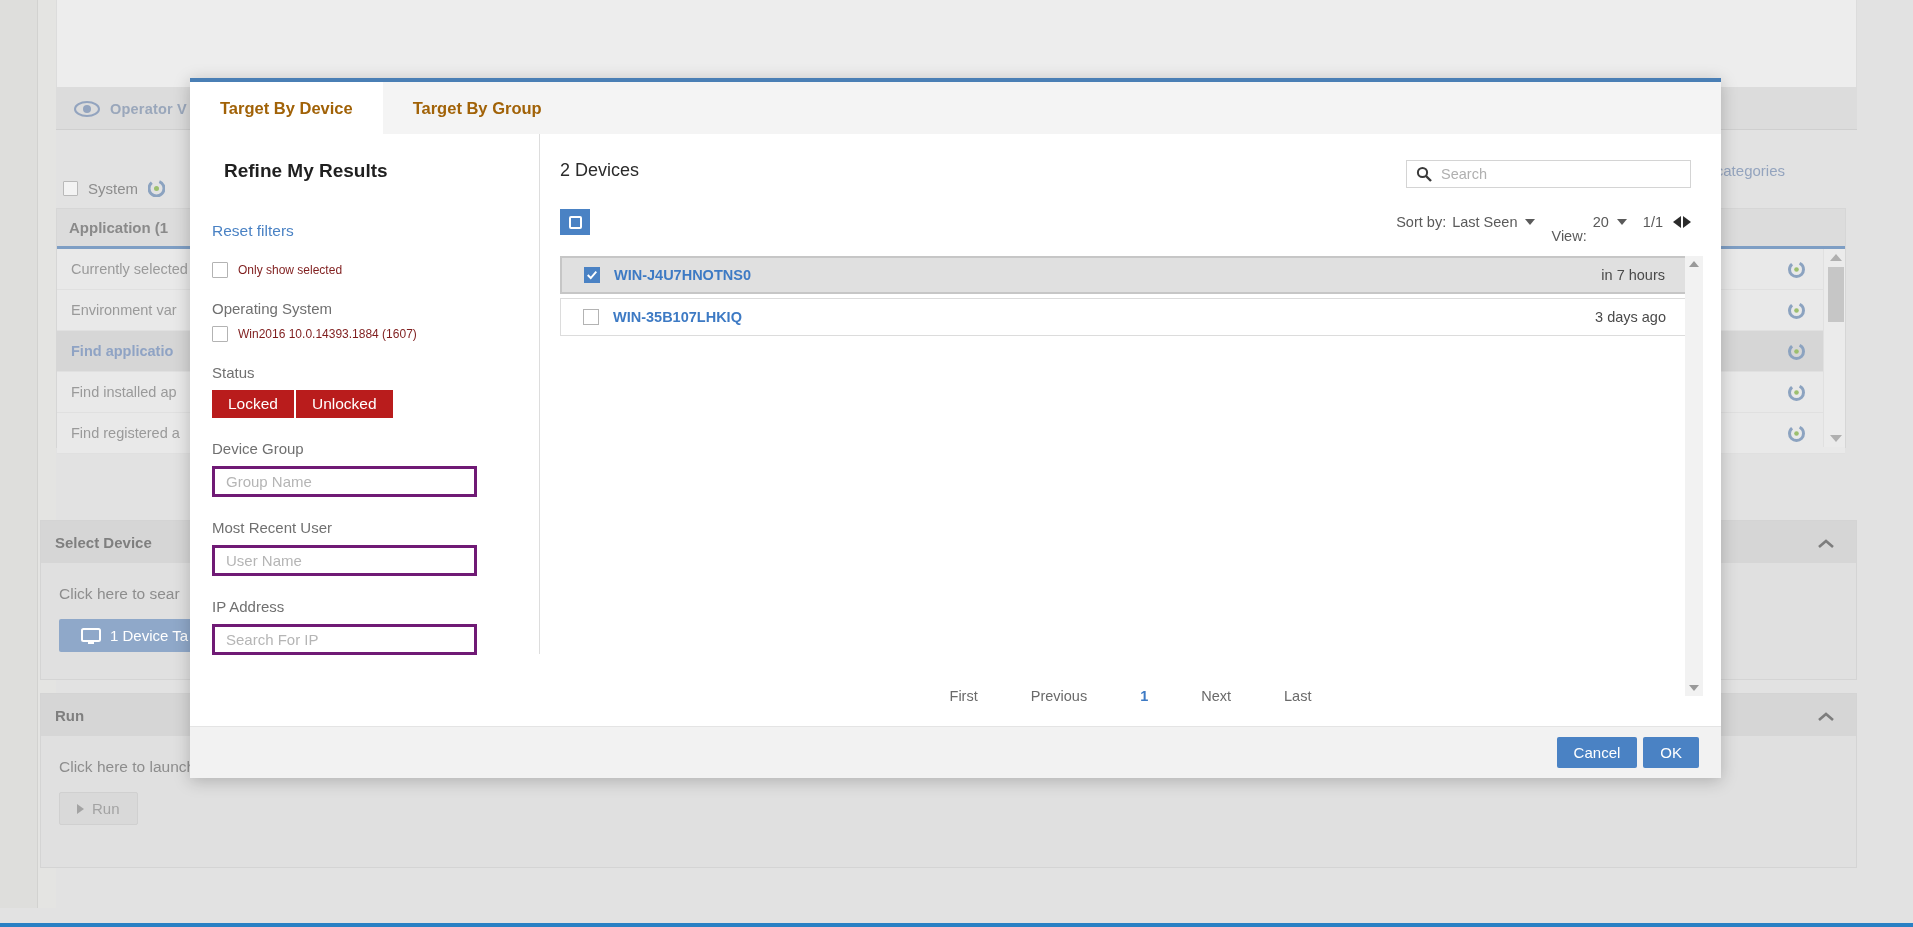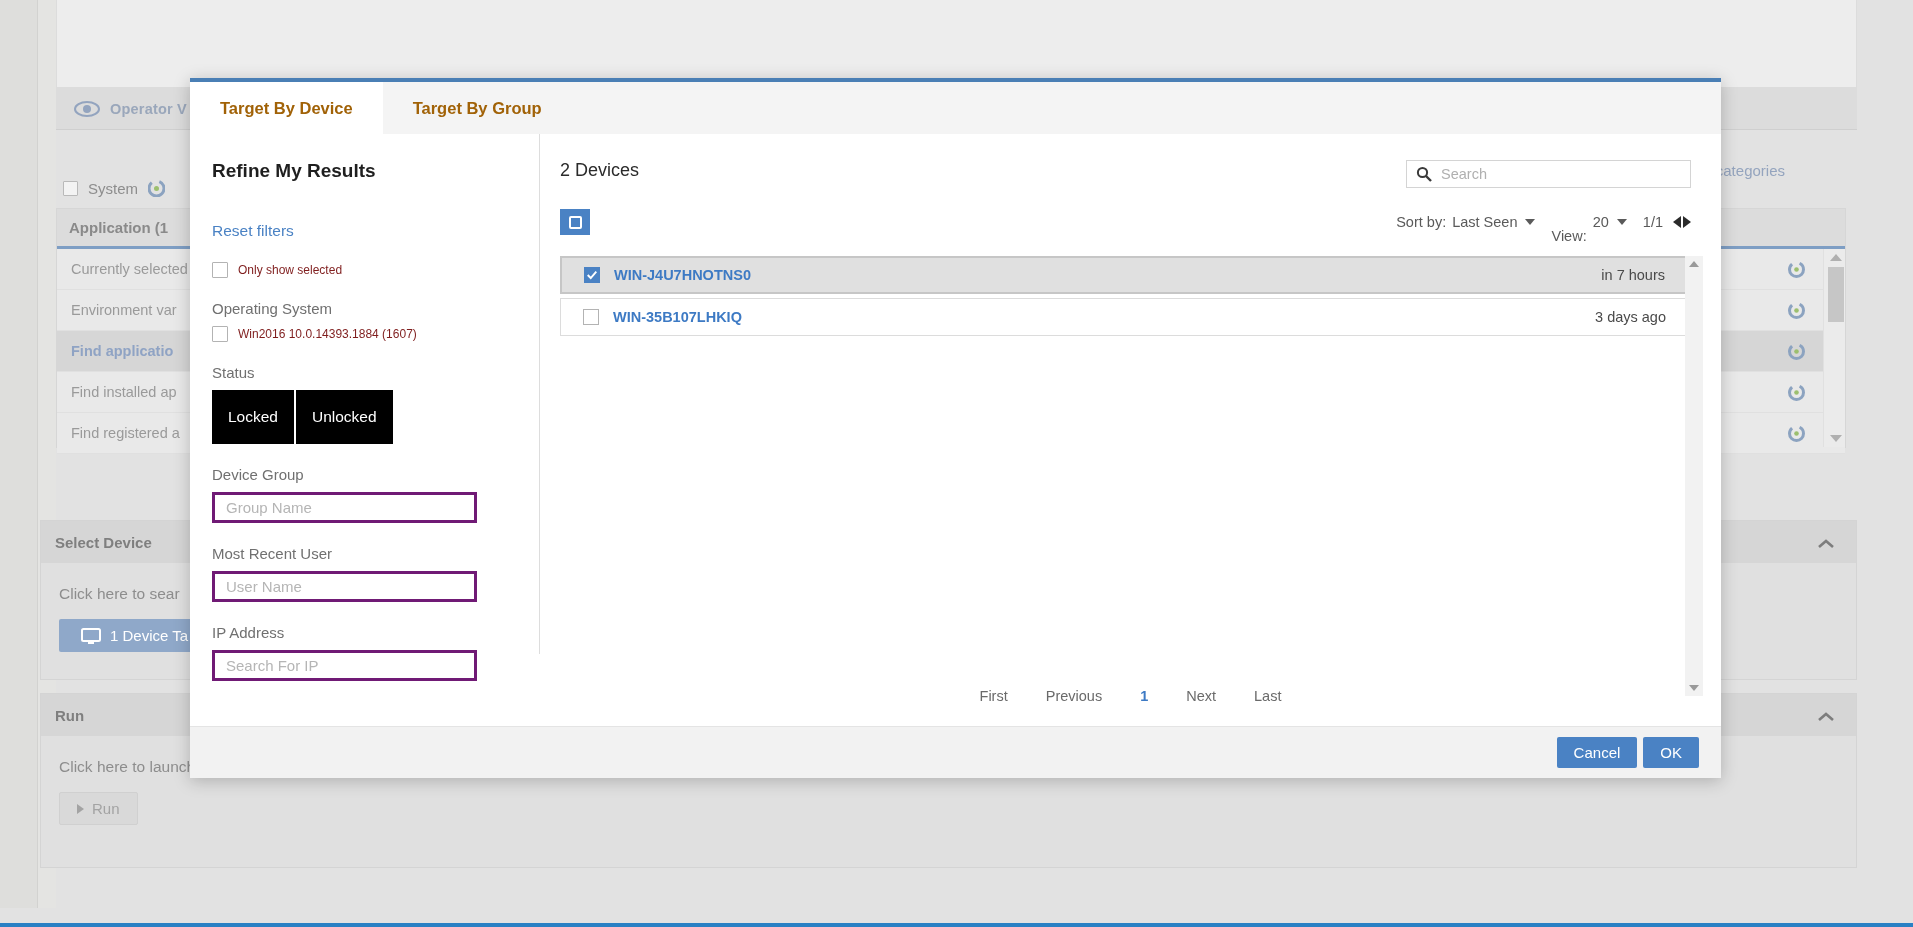--- a/index.html
+++ b/index.html
@@ -122,33 +122,33 @@
     font-size: 16.5px; font-weight: bold; color: #a16207;
     background: #f4f4f4; cursor: pointer;
   }
   .tab.active { background: #ffffff; }
 
   .modal-body { display: flex; height: 592px; }
   .refine {
     width: 350px; padding: 26px 0 0 22px; border-right: 1px solid #dddddd;
     height: 520px;
   }
-  .refine h3 { margin: 0 0 14px 0; font-size: 19px; color: #1f1f1f; font-weight: bold; }
+  .refine h3 { margin: 0 0 14px 12px; font-size: 19px; color: #1f1f1f; font-weight: bold; }
   .reset-link { font-size: 15.5px; color: #4a82c4; cursor: pointer; margin-top: 40px; }
   .field-label { font-size: 15px; color: #707070; margin: 22px 0 9px 0; }
   .chkrow { display: flex; align-items: center; gap: 10px; margin-top: 22px; }
   .chkbox {
     width: 16px; height: 16px; border: 1px solid #b3b3b3; background: #fff; border-radius: 1px;
     flex: none;
   }
   .chkrow .txt { font-size: 12px; color: #7f1d1d; }
   .seg { display: flex; margin-top: 4px; width: fit-content; }
   .seg div {
-    background: #000000; color: #ffffff; font-size: 15.5px;
-    padding: 18px 16px; cursor: pointer; text-align: right;
+    background: #b91c1c; color: #ffffff; font-size: 15.5px;
+    padding: 5px 16px; cursor: pointer; text-align: right;
   }
   .seg div + div { border-left: 2px solid #ffffff; }
   .txtinput {
     display: block; width: 265px; height: 31px; border: 3px solid #701a75;
     background: #ffffff; font-size: 15px; color: #b5b5b5; padding: 0 11px;
     font-family: "Liberation Sans", sans-serif;
   }
   .txtinput::placeholder { color: #b5b5b5; }
 
   .results { flex: 1; position: relative; padding: 26px 30px 0 20px; }
@@ -197,21 +197,21 @@
     position: absolute; right: -12px; top: 0; width: 18px; height: 440px;
     background: #f2f2f2;
   }
   .listscroll .a-up { position: absolute; left: 4px; top: 5px; width: 0; height: 0;
     border-left: 5px solid transparent; border-right: 5px solid transparent; border-bottom: 6px solid #9a9a9a; }
   .listscroll .a-dn { position: absolute; left: 4px; bottom: 5px; width: 0; height: 0;
     border-left: 5px solid transparent; border-right: 5px solid transparent; border-top: 6px solid #9a9a9a; }
 
   .pager {
     position: absolute; left: 0; right: 0; bottom: 22px;
-    display: flex; justify-content: center; gap: 38px;
+    display: flex; justify-content: center; gap: 53px;
     font-size: 14.5px; color: #6a6a6a;
   }
   .pager .cur { color: #3d7ac4; font-weight: bold; }
   .pager span { cursor: pointer; }
 
   .modal-footer {
     position: absolute; left: 0; bottom: 0; width: 100%; height: 52px;
     background: #f2f2f2; border-top: 1px solid #e4e4e4;
     display: flex; align-items: center; justify-content: flex-end; gap: 6px;
     padding-right: 22px;

